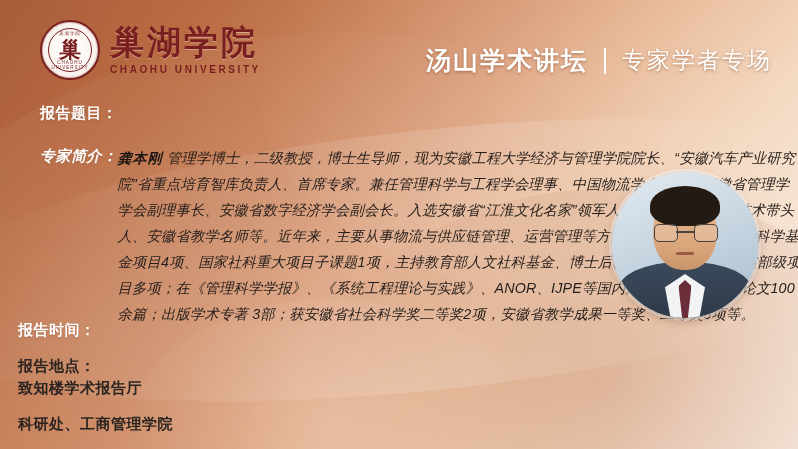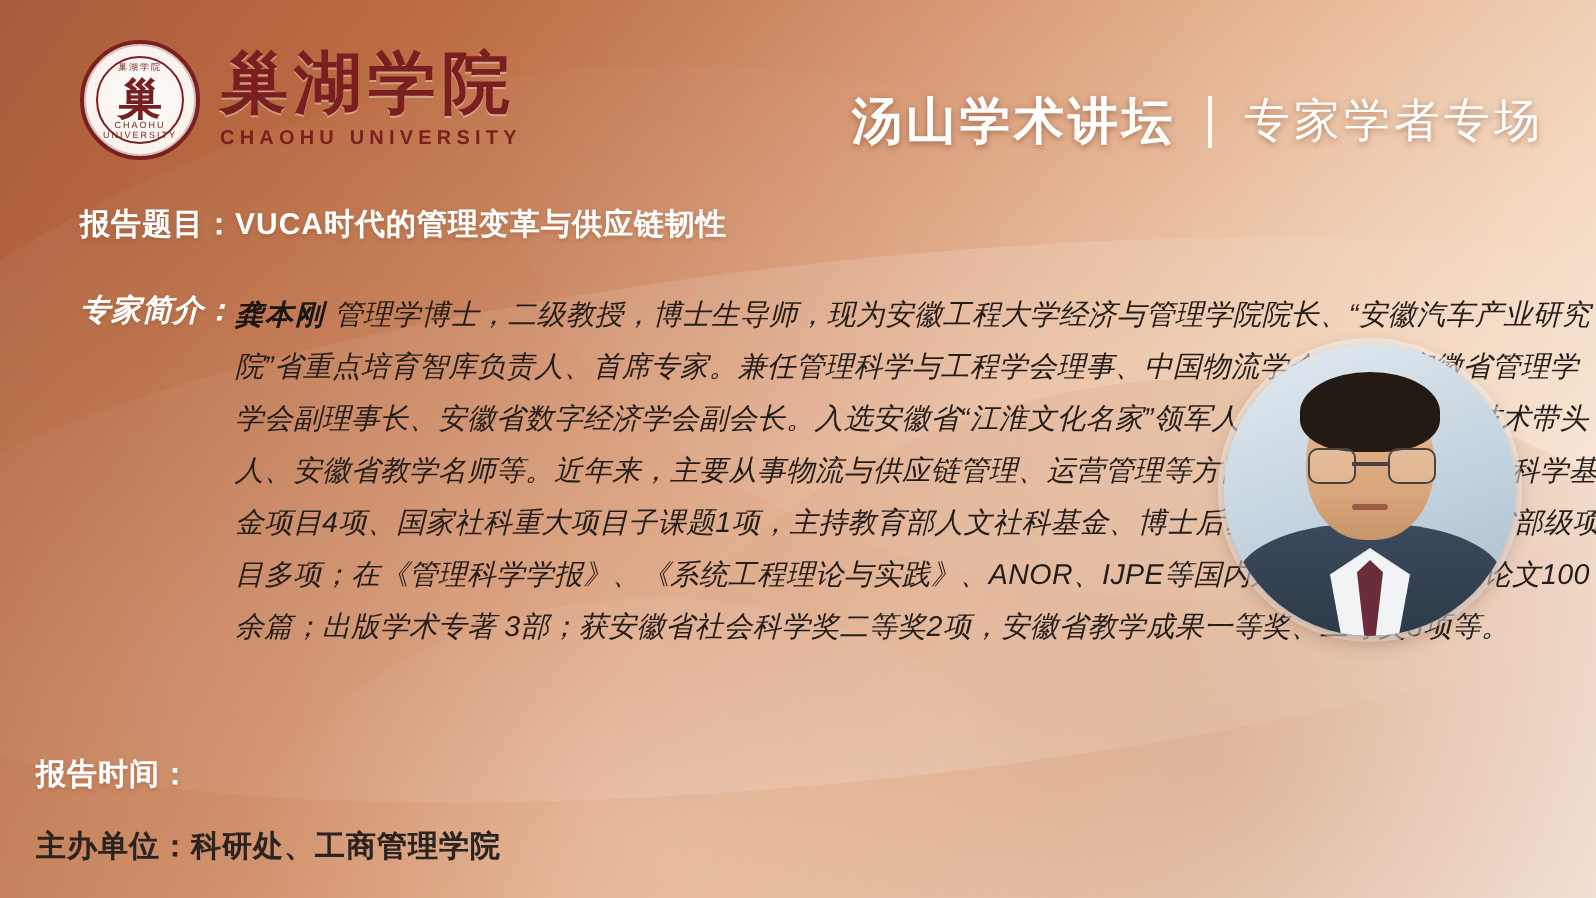--- a/index.html
+++ b/index.html
@@ -303,21 +303,21 @@
     clip-path: polygon(50% 0%, 100% 16%, 72% 100%, 28% 100%, 0% 16%);
   }
 
   
   .footer-info {
     position: absolute;
     left: 18px;
     bottom: 14px;
     width: 700px;
   }
-  .footer-info .row { margin-top: 13px; }
+  .footer-info .row { margin-top: 13px; flex-direction: column; }
   .footer-info .row:first-child { margin-top: 0; }
 </style>
 </head>
 <body>
 
 <div class="poster">
 
   <div class="swirl swirl-a"></div>
   <div class="swirl swirl-b"></div>
   <div class="swirl swirl-c"></div>
@@ -341,21 +341,20 @@
       <div class="forum-title">汤山学术讲坛</div>
       <div class="forum-divider"></div>
       <div class="forum-sub">专家学者专场</div>
     </div>
   </div>
 
   <div class="content">
 
     <div class="row title-row">
       <span class="label">报告题目：</span>
-      <span class="value">VUCA时代的管理变革与供应链韧性</span>
     </div>
 
     <div class="row bio-row">
       <span class="label">专家简介：</span>
       <div class="bio-col">
         <span class="bio-name">龚本刚</span>
         <span class="bio-text">管理学博士，二级教授，博士生导师，现为安徽工程大学经济与管理学院院长、“安徽汽车产业研究院”省重点培育智库负责人、首席专家。兼任管理科学与工程学会理事、中国物流学会理事、安徽省管理学学会副理事长、安徽省数字经济学会副会长。入选安徽省“江淮文化名家”领军人才、安徽省学术和技术带头人、安徽省教学名师等。近年来，主要从事物流与供应链管理、运营管理等方面研究。主持国家自然科学基金项目4项、国家社科重大项目子课题1项，主持教育部人文社科基金、博士后基金和省自然基金等省部级项目多项；在《管理科学学报》、《系统工程理论与实践》、ANOR、IJPE等国内外知名期刊上发表论文100余篇；出版学术专著 3部；获安徽省社会科学奖二等奖2项，安徽省教学成果一等奖、二等奖5项等。</span>
       </div>
     </div>
 
@@ -372,18 +371,21 @@
     <div class="p-glass-r"></div>
     <div class="p-bridge"></div>
     <div class="p-mouth"></div>
   </div>
 
   <div class="footer-info">
     <div class="row">
       <span class="label">报告时间：</span>
     </div>
     <div class="row">
-      <span class="label label-dark">主办单位：</span>
+      <span class="label label-dark">报告地点：</span>
+      <span class="value value-dark">致知楼学术报告厅</span>
+    </div>
+    <div class="row">
       <span class="value value-dark">科研处、工商管理学院</span>
     </div>
   </div>
 
 </div>
 
 </body></html>

